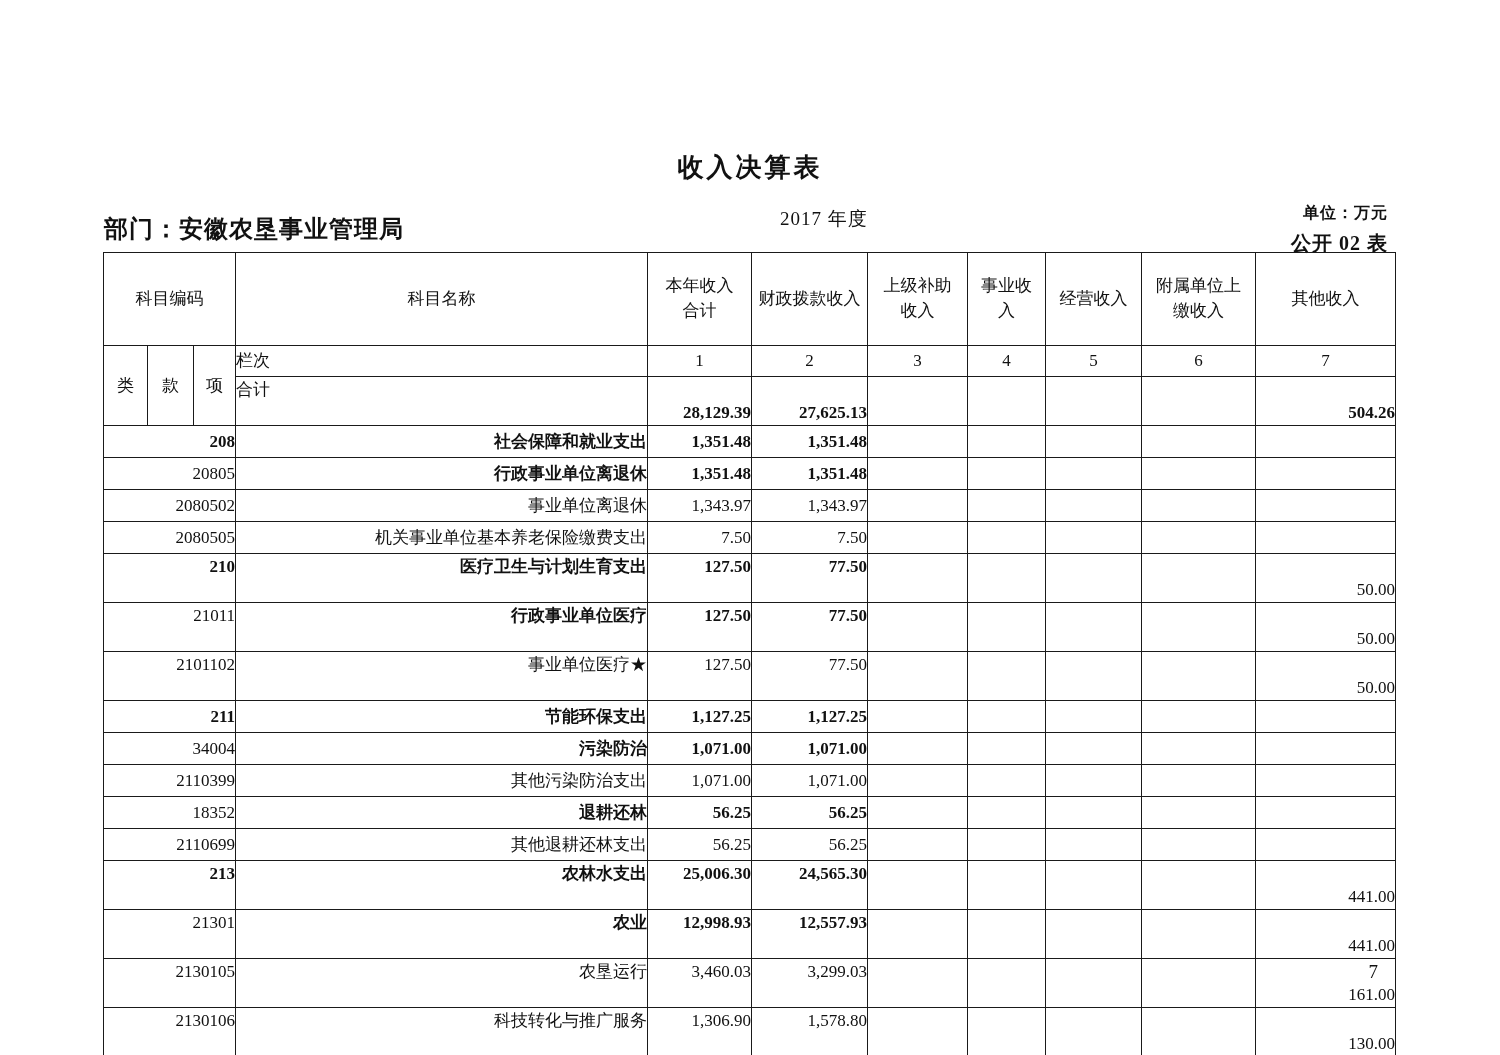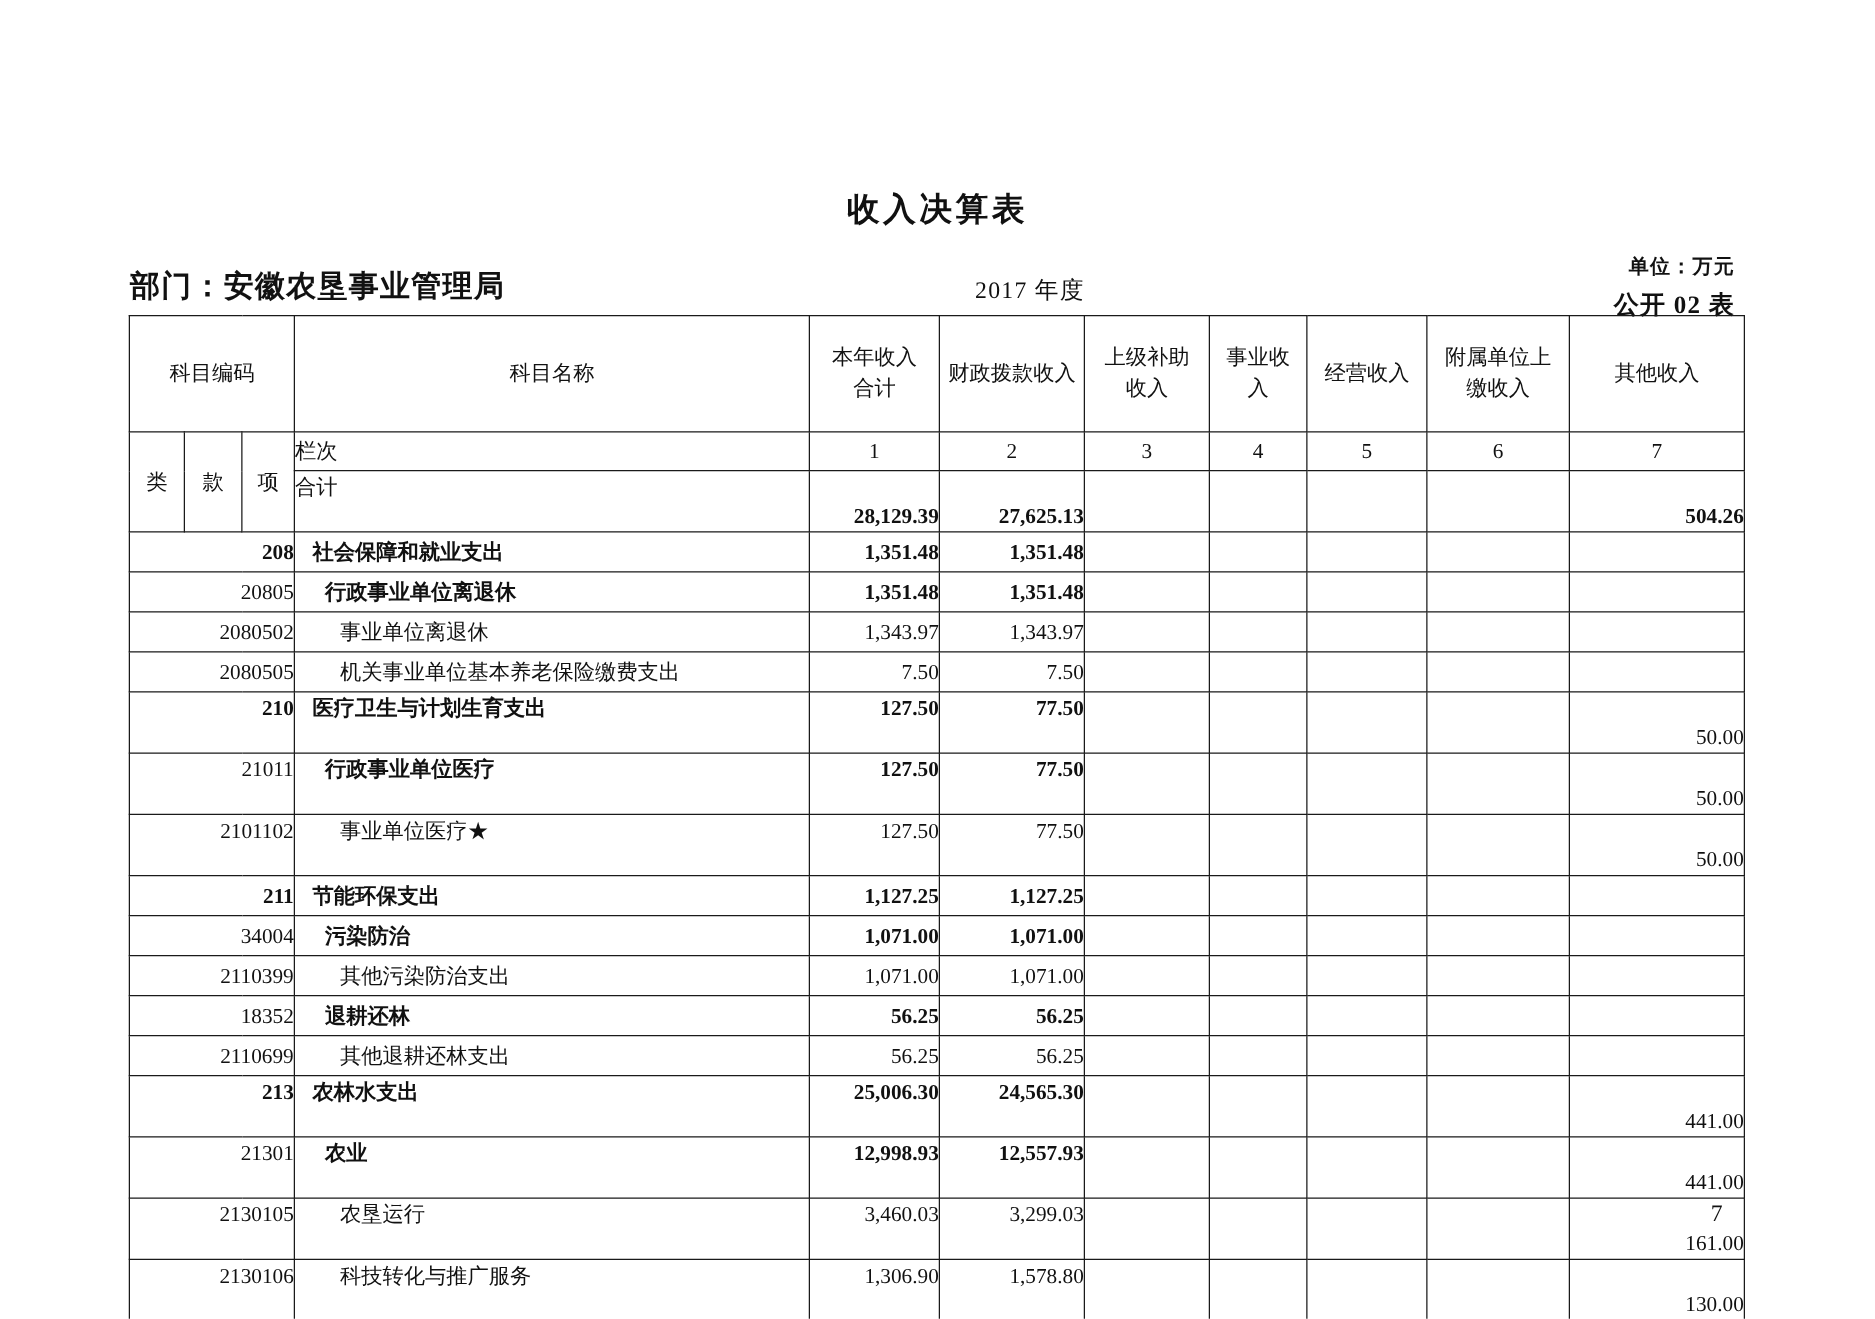--- a/index.html
+++ b/index.html
@@ -41,21 +41,21 @@
   .dept-label {
     position: absolute;
     top: 213px;
     left: 104px;
     font-size: 24px;
     font-weight: bold;
     letter-spacing: 1px;
   }
   .year-label {
     position: absolute;
-    top: 219px;
+    top: 206px;
     left: 780px;
     font-size: 19px;
     letter-spacing: 1px;
   }
   .form-no {
     position: absolute;
     top: 230px;
     right: 112px;
     font-size: 20px;
     font-weight: bold;
@@ -110,21 +110,21 @@
   }
   .row-code {
     text-align: right;
     padding-left: 8px;
     font-size: 17px;
   }
   .row-code.lvl1 {
     font-weight: bold;
   }
   .row-name {
-    text-align: left;
+    text-align: right;
     font-size: 18px;
   }
   .row-name.lvl1 {
     font-weight: bold;
     padding-left: 14px;
   }
   .row-name.lvl2 {
     font-weight: bold;
     padding-left: 24px;
   }

